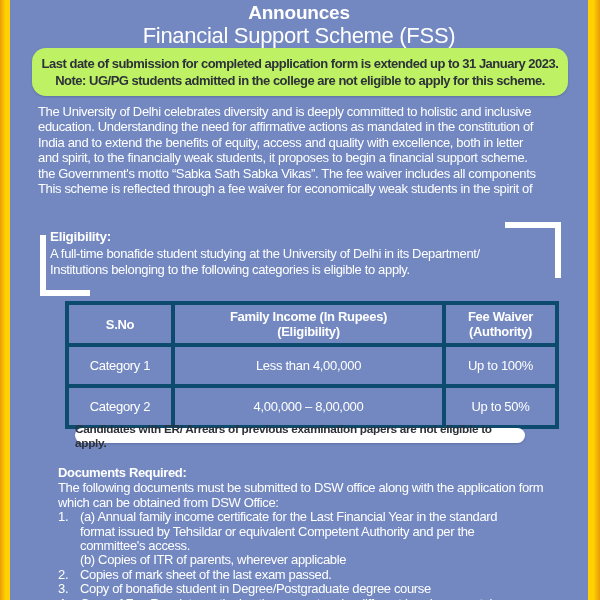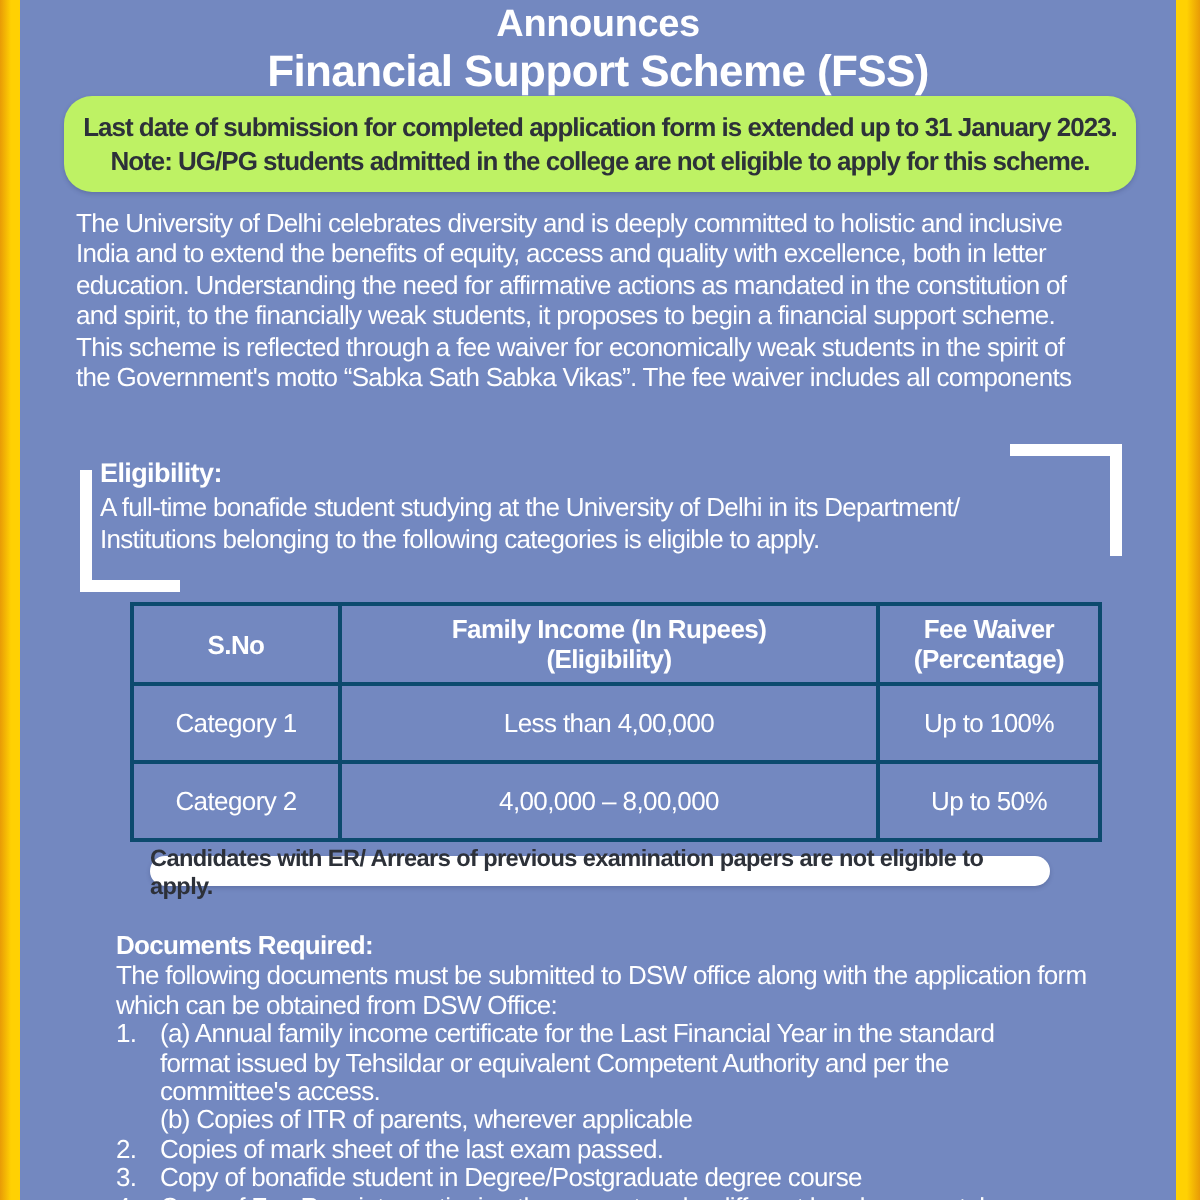--- a/index.html
+++ b/index.html
@@ -12,21 +12,21 @@
   .strip-left  { left:0;  width:10px; background:linear-gradient(to right,#e89b06 0%,#ffd103 55%); }
   .strip-right { right:0; width:12px; background:linear-gradient(to left,#e89b06 0%,#ffd103 55%); }
   .page { position:absolute; left:10px; right:12px; top:0; bottom:0; }
 
   .announces {
     position:absolute; top:2px; left:0; right:0; text-align:center;
     color:#ffffff; font-weight:bold; font-size:19px; letter-spacing:-0.2px;
   }
   .main-title {
     position:absolute; top:23px; left:0; right:0; text-align:center;
-    color:#ffffff; font-weight:bold; font-size:22px; letter-spacing:-0.3px;
+    color:#ffffff; font-weight:normal; font-size:22px; letter-spacing:-0.3px;
   }
 
   .notice-box {
     position:absolute; top:48px; left:22px; width:536px; height:48px;
     background:#bef264; border-radius:14px; box-sizing:border-box;
     padding-top:7px; text-align:center;
     color:#2d3139; font-weight:bold; font-size:13px; letter-spacing:-0.5px; line-height:17px;
     box-shadow:0 1px 2px rgba(40,50,90,0.25);
   }
 
@@ -50,21 +50,21 @@
   .elig-text {
     position:absolute; top:246px; left:40px;
     color:#ffffff; font-size:13px; letter-spacing:-0.35px; line-height:15.5px; white-space:nowrap;
   }
 
   table.fss-table {
     position:absolute; top:301px; left:55px;
     border-collapse:collapse; color:#ffffff; text-align:center;
     font-size:13px; letter-spacing:-0.3px;
   }
-  .fss-table th, .fss-table td { border:2px solid #0c4a6e; padding:0 4px; }
+  .fss-table th, .fss-table td { border:4px solid #0c4a6e; padding:0 4px; }
   .fss-table th { font-weight:bold; height:38px; white-space:pre-line; line-height:15px; }
   .fss-table td { height:37px; font-weight:normal;text-align:center; }
   .col-sno { width:94px; }
   .col-income { width:259px; }
   .col-waiver { width:101px; }
 
   .cand-box {
     position:absolute; top:428px; left:65px; width:450px; height:15px;
     background:#ffffff; border-radius:12px; box-sizing:border-box;
     display:flex; align-items:center; justify-content:center;
@@ -92,44 +92,44 @@
   <div class="announces">Announces</div>
   <div class="main-title">Financial Support Scheme (FSS)</div>
 
   <div class="notice-box">
     <div>Last date of submission for completed application form is extended up to 31 January 2023.</div>
     <div>Note: UG/PG students admitted in the college are not eligible to apply for this scheme.</div>
   </div>
 
   <div class="intro">
     <div>The University of Delhi celebrates diversity and is deeply committed to holistic and inclusive</div>
+    <div>education. Understanding the need for affirmative actions as mandated in the constitution of</div>
     <div>India and to extend the benefits of equity, access and quality with excellence, both in letter</div>
-    <div>education. Understanding the need for affirmative actions as mandated in the constitution of</div>
     <div>and spirit, to the financially weak students, it proposes to begin a financial support scheme.</div>
+    <div>the Government's motto “Sabka Sath Sabka Vikas”. The fee waiver includes all components</div>
     <div>This scheme is reflected through a fee waiver for economically weak students in the spirit of</div>
-    <div>the Government's motto “Sabka Sath Sabka Vikas”. The fee waiver includes all components</div>
   </div>
 
   <div class="bracket-left"></div>
   <div class="bracket-right"></div>
 
   <div class="elig-heading">Eligibility:</div>
   <div class="elig-text">
     <div>A full-time bonafide student studying at the University of Delhi in its Department/</div>
     <div>Institutions belonging to the following categories is eligible to apply.</div>
   </div>
 
   <table class="fss-table">
     <thead>
       <tr>
         <th class="col-sno">S.No</th>
         <th class="col-income">Family Income (In Rupees)
 (Eligibility)</th>
         <th class="col-waiver">Fee Waiver
-(Percentage)</th>
+(Authority)</th>
       </tr>
     </thead>
     <tbody>
       <tr>
         <td>Category 1</td>
         <td>Less than 4,00,000</td>
         <td>Up to 100%</td>
       </tr>
       <tr>
         <td>Category 2</td>

